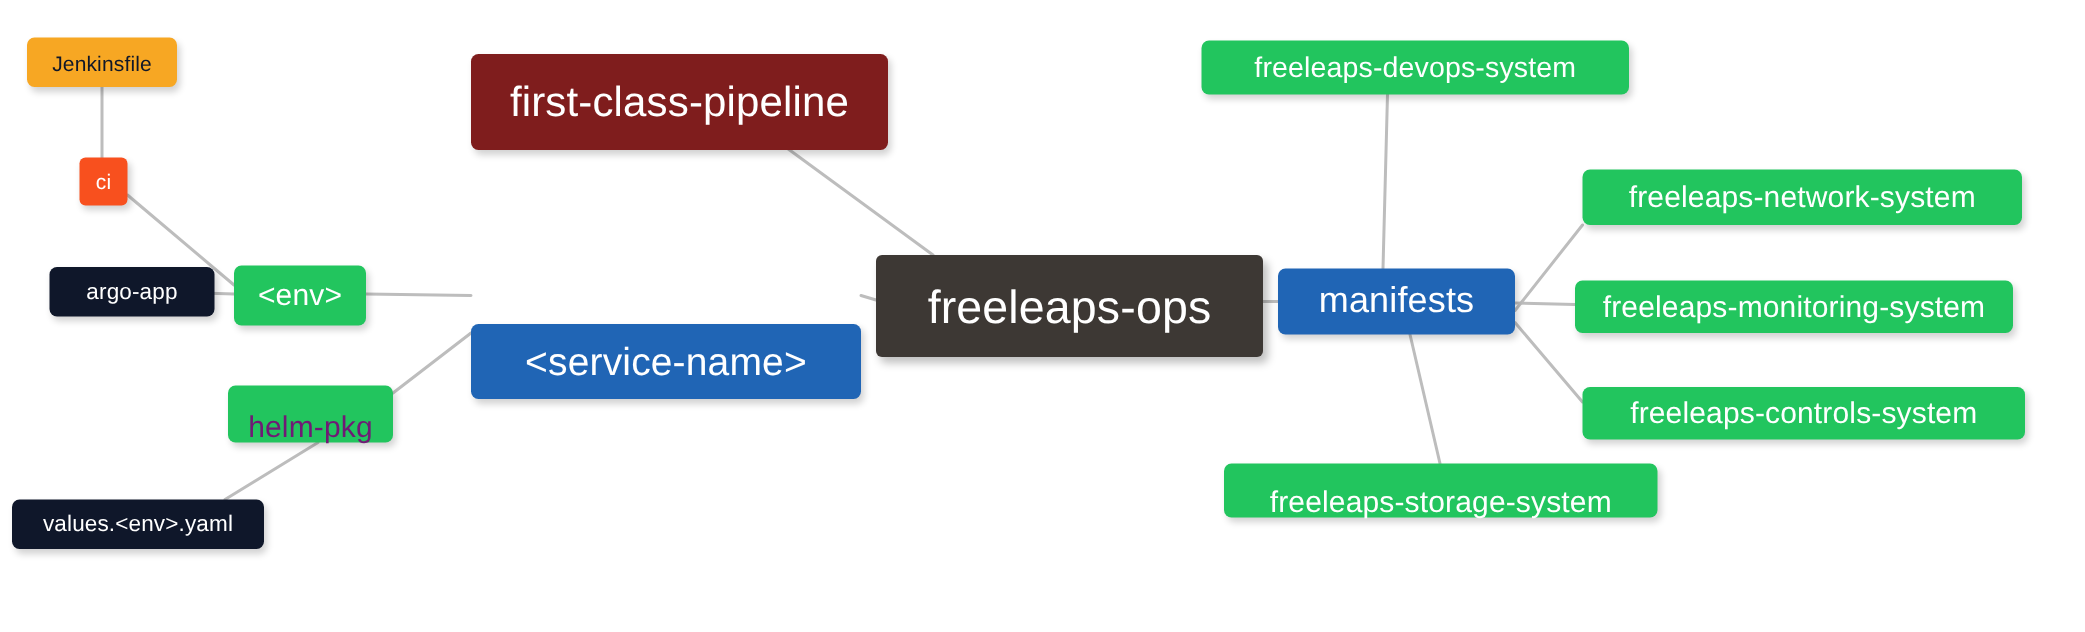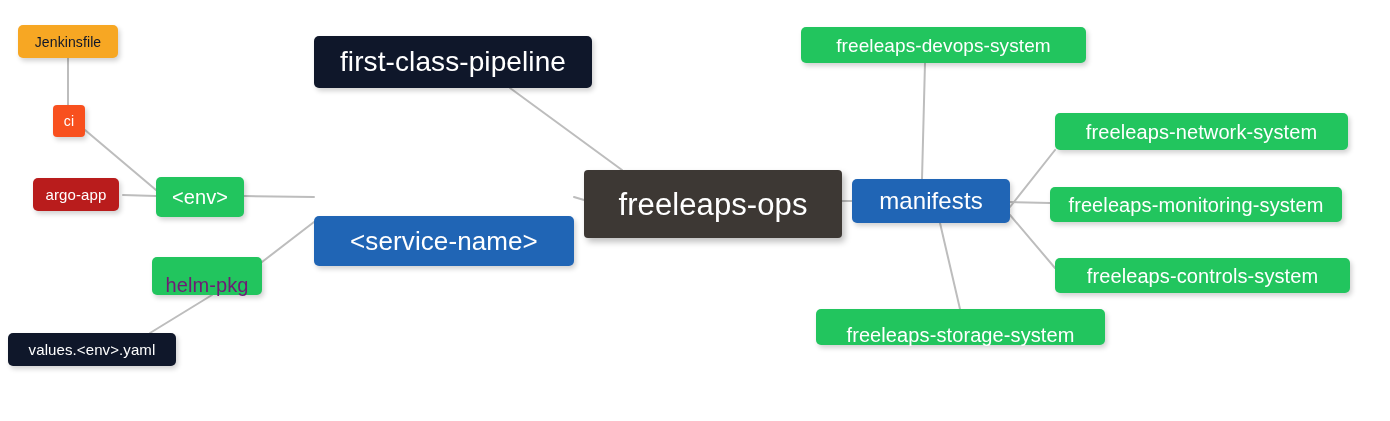--- a/index.html
+++ b/index.html
@@ -68,33 +68,33 @@
       <polyline points="1010,215 1055,268" fill="none" stroke="#bdbdbd" stroke-width="2" stroke-linecap="round"></polyline>
       <polyline points="940,223 960,309" fill="none" stroke="#bdbdbd" stroke-width="2" stroke-linecap="round"></polyline>
     </svg>
   <div id="node-layer">
       <div class="mm-node" style="left: 18px; top: 25px; width: 100px; height: 33px; font-size: 14px; background: rgb(247, 167, 35); color: #0f172a;">
         <span>Jenkinsfile</span>
       </div>
       <div class="mm-node tiny" style="left: 53px; top: 105px; width: 32px; height: 32px; font-size: 14px; background: rgb(248, 80, 30); color: rgb(255, 255, 255);">
         <span>ci</span>
       </div>
-      <div class="mm-node" style="left: 33px; top: 178px; width: 86px; height: 33px; font-size: 15px; background: #b91c1c; color: rgb(255, 255, 255);">
+      <div class="mm-node" style="left: 33px; top: 178px; width: 110px; height: 33px; font-size: 15px; background: #0f172a; color: rgb(255, 255, 255);">
         <span>argo-app</span>
       </div>
       <div class="mm-node" style="left: 156px; top: 177px; width: 88px; height: 40px; font-size: 20px; background: rgb(34, 197, 94); color: rgb(255, 255, 255);">
         <span>&lt;env&gt;</span>
       </div>
       <div class="mm-node" style="left: 152px; top: 257px; width: 110px; height: 38px; font-size: 20px; background: rgb(34, 197, 94); color: #701a75; align-items: flex-end;">
         <span>helm-pkg</span>
       </div>
       <div class="mm-node" style="left: 8px; top: 333px; width: 168px; height: 33px; font-size: 15px; background: #0f172a; color: rgb(255, 255, 255);">
         <span>values.&lt;env&gt;.yaml</span>
       </div>
-      <div class="mm-node" style="left: 314px; top: 36px; width: 278px; height: 52px; font-size: 28px; background: #0f172a; color: rgb(255, 255, 255);">
+      <div class="mm-node" style="left: 314px; top: 36px; width: 278px; height: 64px; font-size: 28px; background: #7f1d1d; color: rgb(255, 255, 255);">
         <span>first-class-pipeline</span>
       </div>
       <div class="mm-node" style="left: 314px; top: 172px; width: 260px; height: 50px; font-size: 26px; background: rgb(32, 101, 181); color: rgb(255, 255, 255); margin-top: 44px;">
         <span>&lt;service-name&gt;</span>
       </div>
       <div class="mm-node root" style="left: 584px; top: 170px; width: 258px; height: 68px; font-size: 31px; background: rgb(61, 56, 52); color: rgb(255, 255, 255);">
         <span>freeleaps-ops</span>
       </div>
       <div class="mm-node" style="left: 852px; top: 179px; width: 158px; height: 44px; font-size: 24px; background: rgb(32, 101, 181); color: rgb(255, 255, 255); text-align: right;">
         <span>manifests</span>

